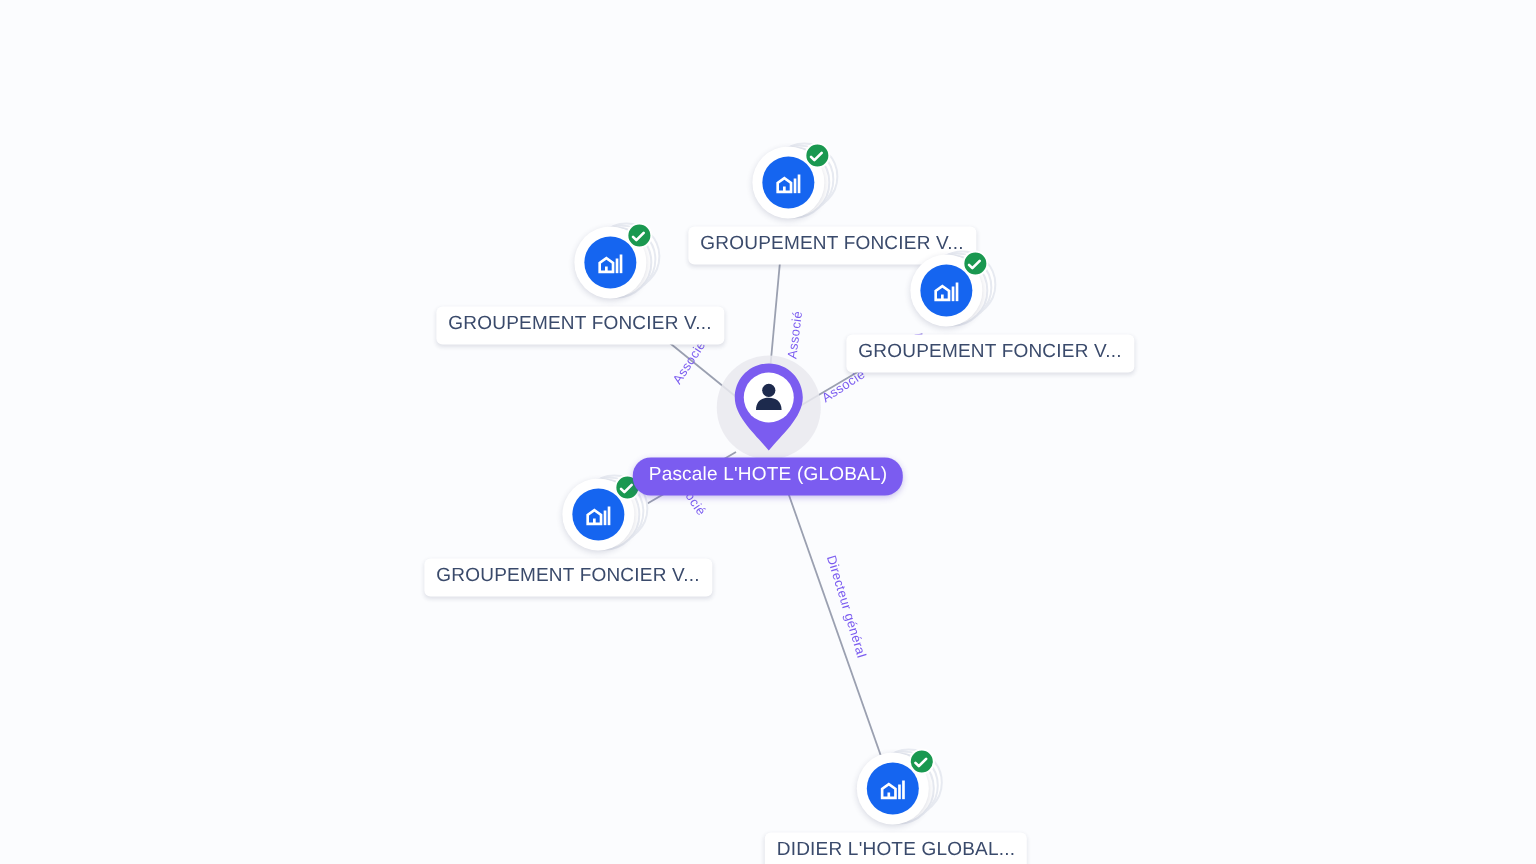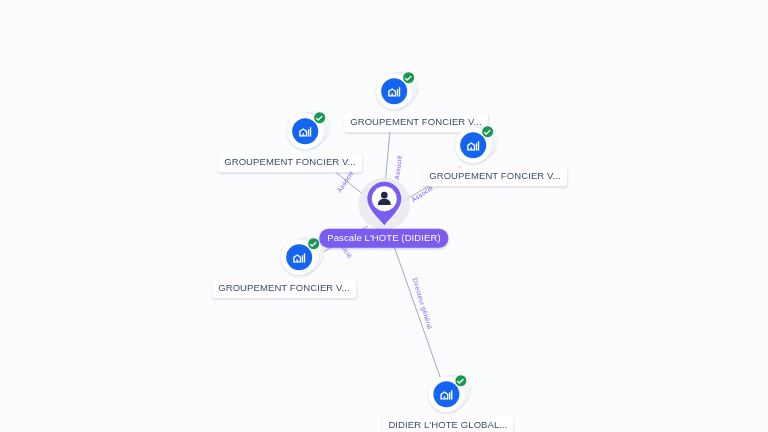--- a/index.html
+++ b/index.html
@@ -287,16 +287,16 @@
       <div class="halo"></div>
       <svg width="40" height="48" viewBox="0 0 40 48" style="position:relative; z-index:2;">
         <path d="M20 2 C10.6 2 3 9.6 3 19 C3 29 14 38 20 45.5 C26 38 37 29 37 19 C37 9.6 29.4 2 20 2 Z" fill="#7b5cf0"></path>
         <circle cx="20" cy="19" r="12.5" fill="#ffffff"></circle>
         <g fill="#1d2a4d" transform="translate(20,19)">
           <circle cx="0" cy="-3.6" r="3.3"></circle>
           <path d="M-6.4 6.2 C-6.4 1.9 -3.4 0.1 0 0.1 C3.4 0.1 6.4 1.9 6.4 6.2 Z"></path>
         </g>
       </svg>
     </div>
-    <div class="node-label">Pascale L'HOTE (DIDIER)</div>
+    <div class="node-label">Pascale L'HOTE (GLOBAL)</div>
   </div>
 
 </div>
 
 </body></html>

